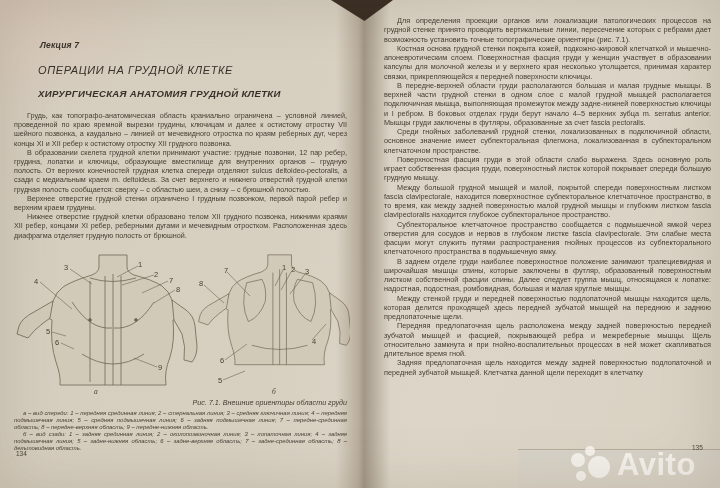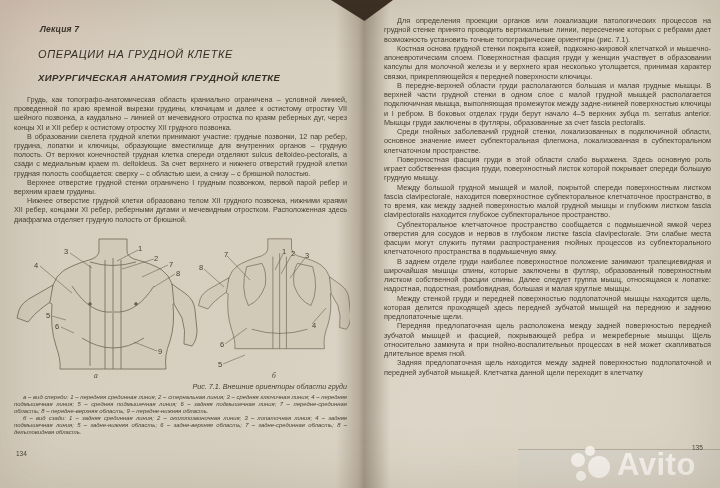--- a/index.html
+++ b/index.html
@@ -13,21 +13,21 @@
   .top-notch{position:absolute;left:331px;top:0;width:62px;height:21px;background:#392d23;
     clip-path:polygon(0 0,100% 0,54% 100%);}
   .gutter{position:absolute;left:336px;top:0;width:54px;height:488px;
     background:linear-gradient(90deg,rgba(110,90,68,0) 0%,rgba(104,86,64,.30) 42%,rgba(84,68,50,.42) 52%,rgba(110,90,68,0) 100%);}
   .edge-line{position:absolute;left:518px;top:449px;width:202px;height:1px;
     background:rgba(110,100,84,.35);}
   .edge-band{position:absolute;left:518px;top:450px;width:202px;height:38px;
     background:linear-gradient(180deg,rgba(210,208,202,.45),rgba(210,208,202,.15));}
 
   .page{position:absolute;top:0;color:#443c30;}
-  .page.left{left:14px;top:16px;width:333px;}
+  .page.left{left:14px;top:32px;width:333px;}
   .page.right{left:384px;top:16px;width:327px;}
 
   .lecture{font-size:8.5px;font-weight:bold;font-style:italic;color:#3a332a;
     margin:8px 0 0 26px;letter-spacing:.2px;}
   .title{font-size:11px;font-weight:normal;font-style:italic;color:#383128;
     margin:14px 0 0 24px;letter-spacing:.6px;}
   .subtitle{font-size:9.6px;font-weight:bold;font-style:italic;color:#383128;
     margin:12px 0 12px 24px;letter-spacing:.3px;}
 
   .bt{margin:0;font-size:7.2px;line-height:9.2px;text-align:justify;text-indent:13px;
@@ -52,21 +52,21 @@
 </style>
 </head>
 <body>
 
 <div class="photo">
   <div class="tint"></div>
 
   <div class="page left">
     <div class="lecture">Лекция 7</div>
     <div class="title">ОПЕРАЦИИ НА ГРУДНОЙ КЛЕТКЕ</div>
-    <div class="subtitle">ХИРУРГИЧЕСКАЯ АНАТОМИЯ ГРУДНОЙ КЛЕТКЕ</div>
+    <div class="subtitle">ХИРУРГИЧЕСКАЯ АНАТОМИЯ ГРУДНОЙ КЛЕТКИ</div>
 
     <p class="bt">Грудь, как топографо-анатомическая область краниально ограничена – условной линией, проведенной по краю яремной вырезки грудины, ключицам и далее к остистому отростку VII шейного позвонка, а каудально – линией от мечевидного отростка по краям реберных дуг, через концы XI и XII ребер к остистому отростку XII грудного позвонка.</p>
     <p class="bt">В образовании скелета грудной клетки принимают участие: грудные позвонки, 12 пар ребер, грудина, лопатки и ключицы, образующие вместилище для внутренних органов – грудную полость. От верхних конечностей грудная клетка спереди отделяют sulcus deltoideo-pectoralis, а сзади с медиальным краем m. deltoideus. За счет верхнего и нижнего отверстий грудной клетки грудная полость сообщается: сверху – с областью шеи, а снизу – с брюшной полостью.</p>
     <p class="bt">Верхнее отверстие грудной стенки ограничено I грудным позвонком, первой парой ребер и верхним краем грудины.</p>
     <p class="bt">Нижнее отверстие грудной клетки образовано телом XII грудного позвонка, нижними краями XII ребер, концами XI ребер, реберными дугами и мечевидным отростком. Расположенная здесь диафрагма отделяет грудную полость от брюшной.</p>
 
     <svg class="figure" width="336" height="142" viewBox="0 0 336 142">
       <g stroke="#6f6453" stroke-width="0.8" fill="#d2cab9">
 
         <path d="M85,1 L85,13 Q85,18 78,21 Q58,27 49,33 Q42,38 39,47 L34,64 L38,66 Q36,90 42,108 Q47,122 46,131 L152,131 Q150,118 156,103 Q161,87 159,66 L163,64 L158,46 Q155,37 148,32 Q139,26 120,21 Q113,18 113,13 L113,1 Z"></path>

